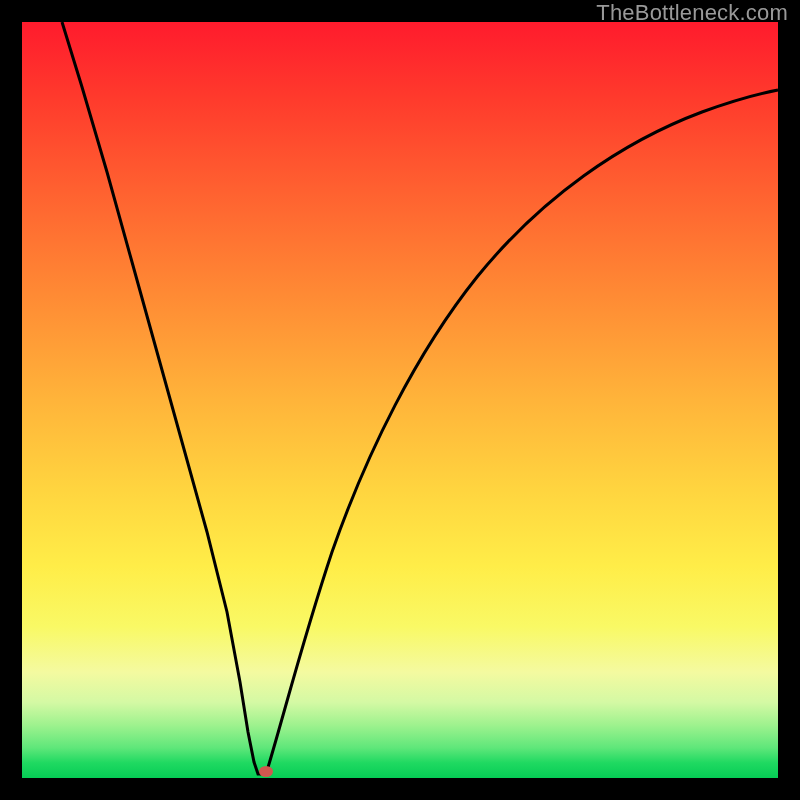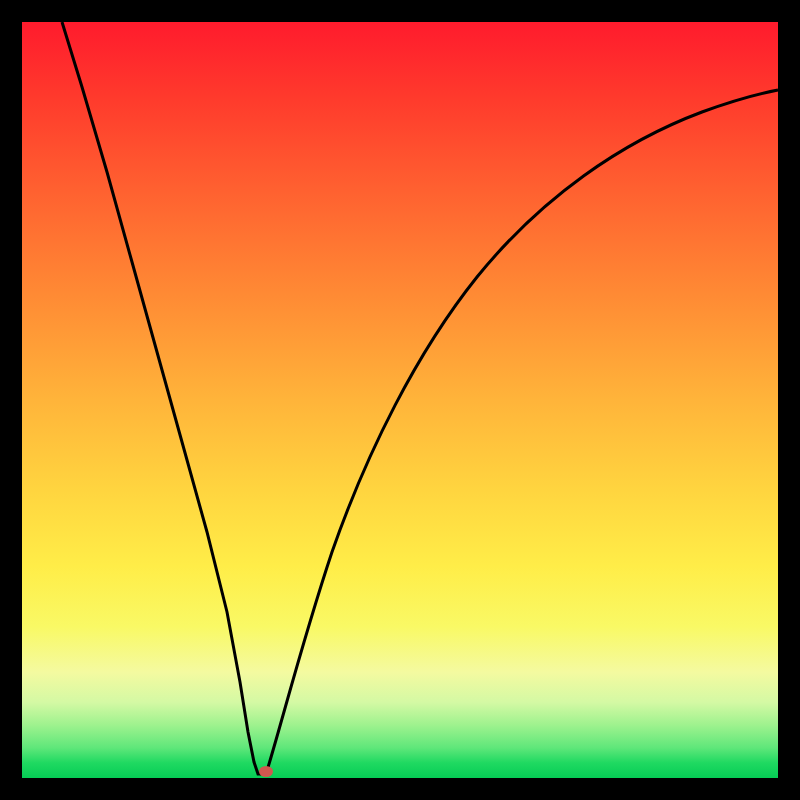--- a/index.html
+++ b/index.html
@@ -93,13 +93,14 @@
                L 244 752" fill="none" stroke="#000" stroke-width="3"></path>
 
       <path d="M 244 752
                C 260 700, 280 620, 310 530
                C 345 430, 395 330, 455 255
                C 520 175, 600 120, 680 90
                C 710 79, 735 72, 756 68" fill="none" stroke="#000" stroke-width="3"></path>
     </svg>
     <div class="dot"></div>
   </div>
+  <div class="watermark">TheBottleneck.com</div>
 </div>
 
 </body></html>

